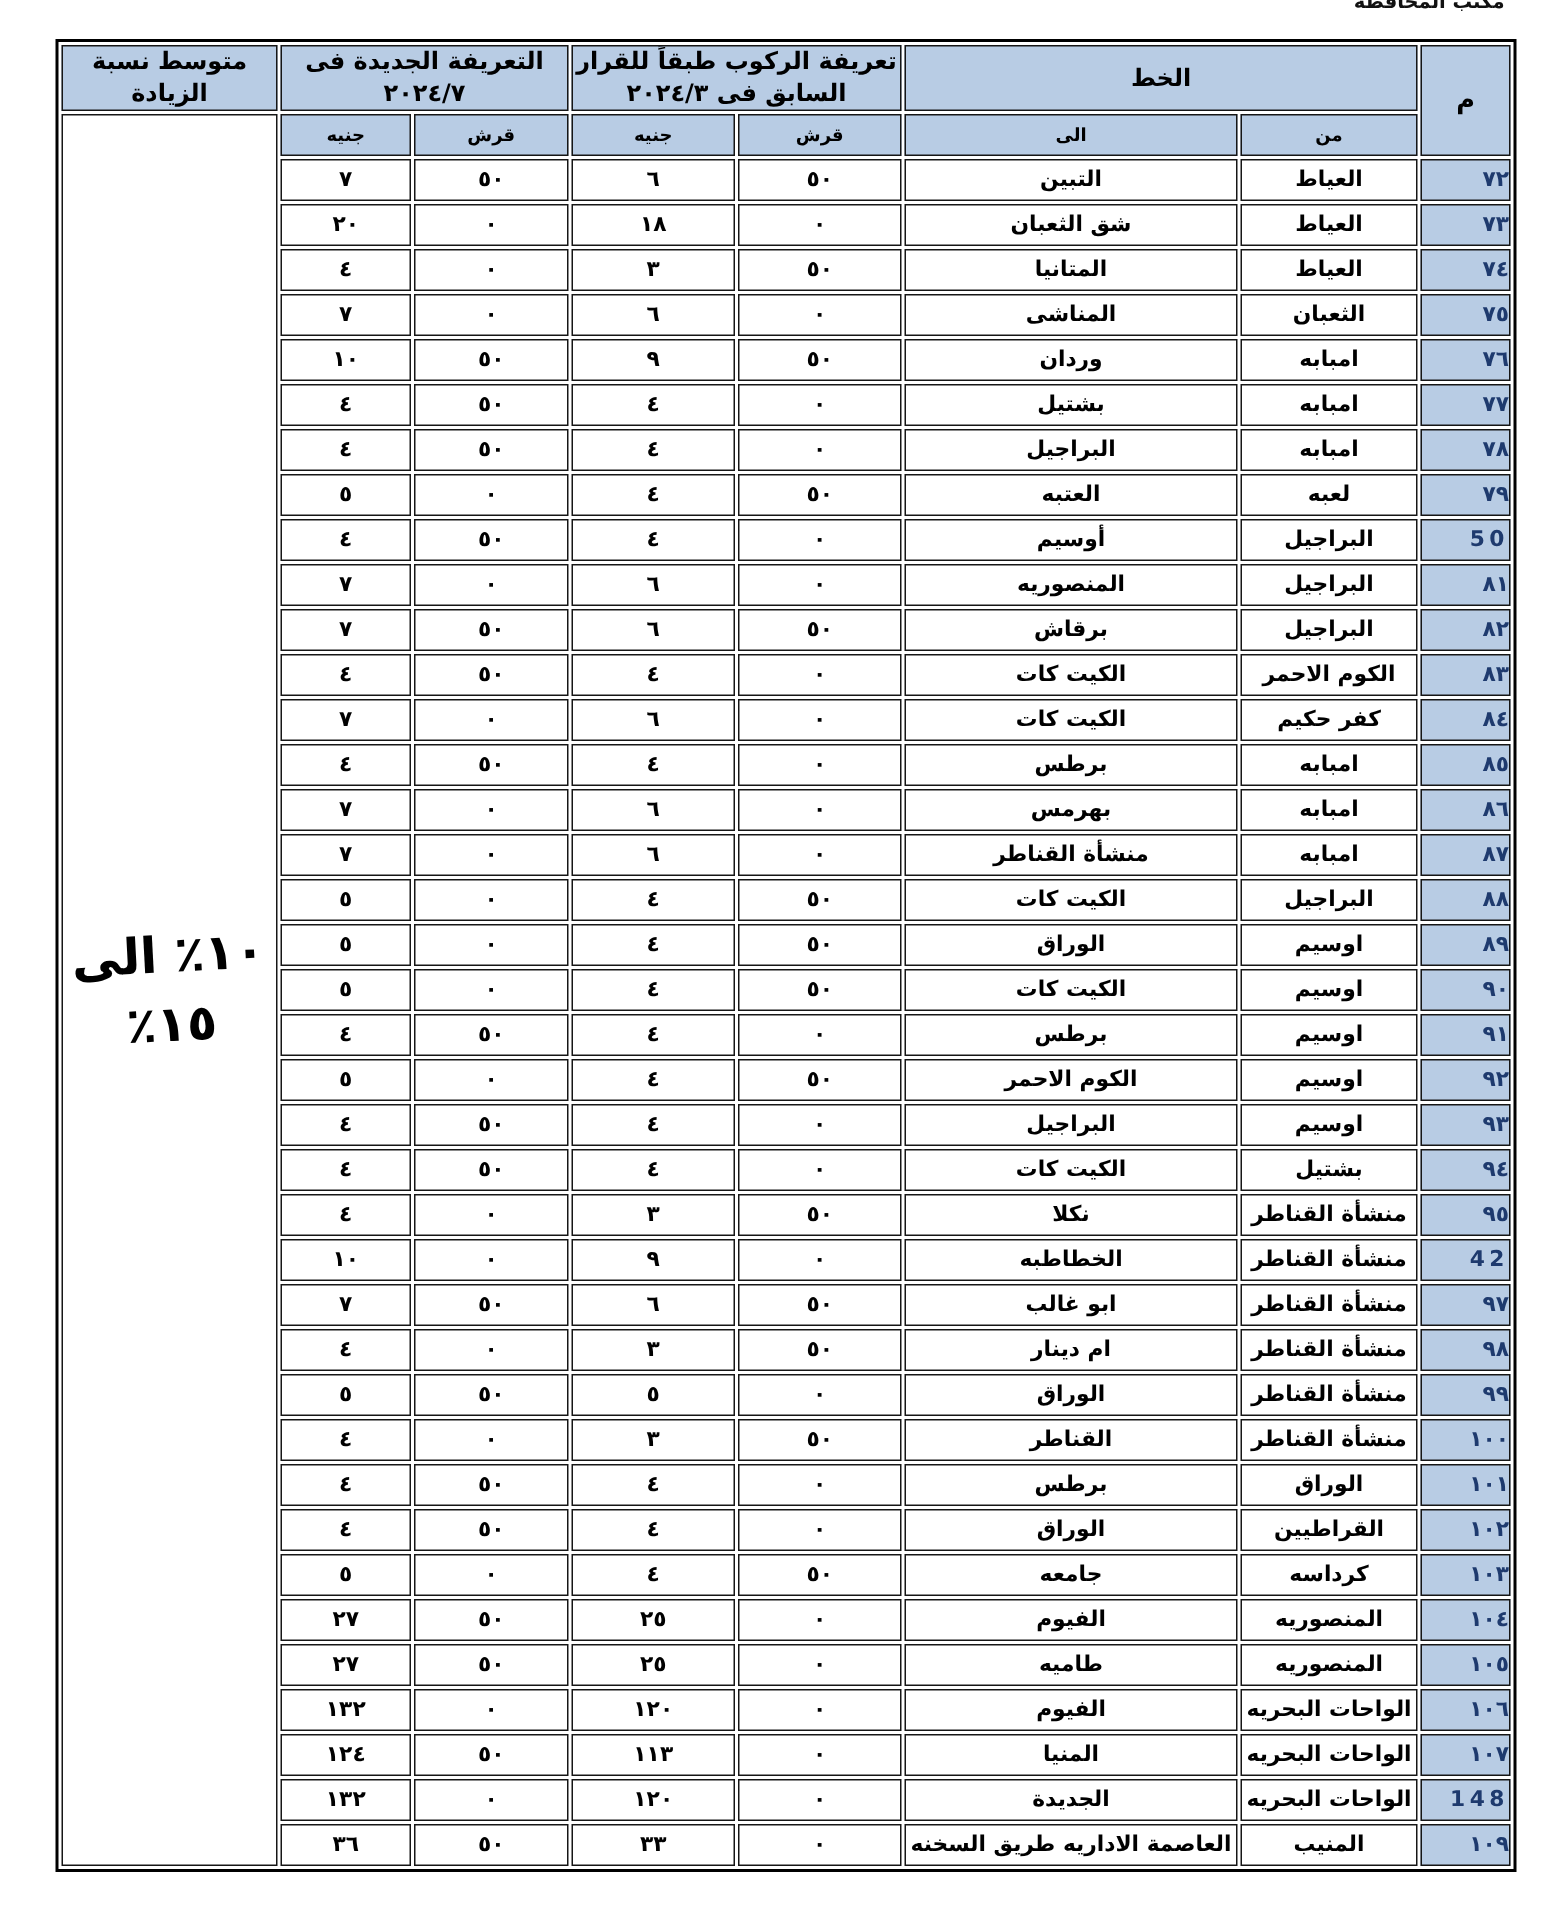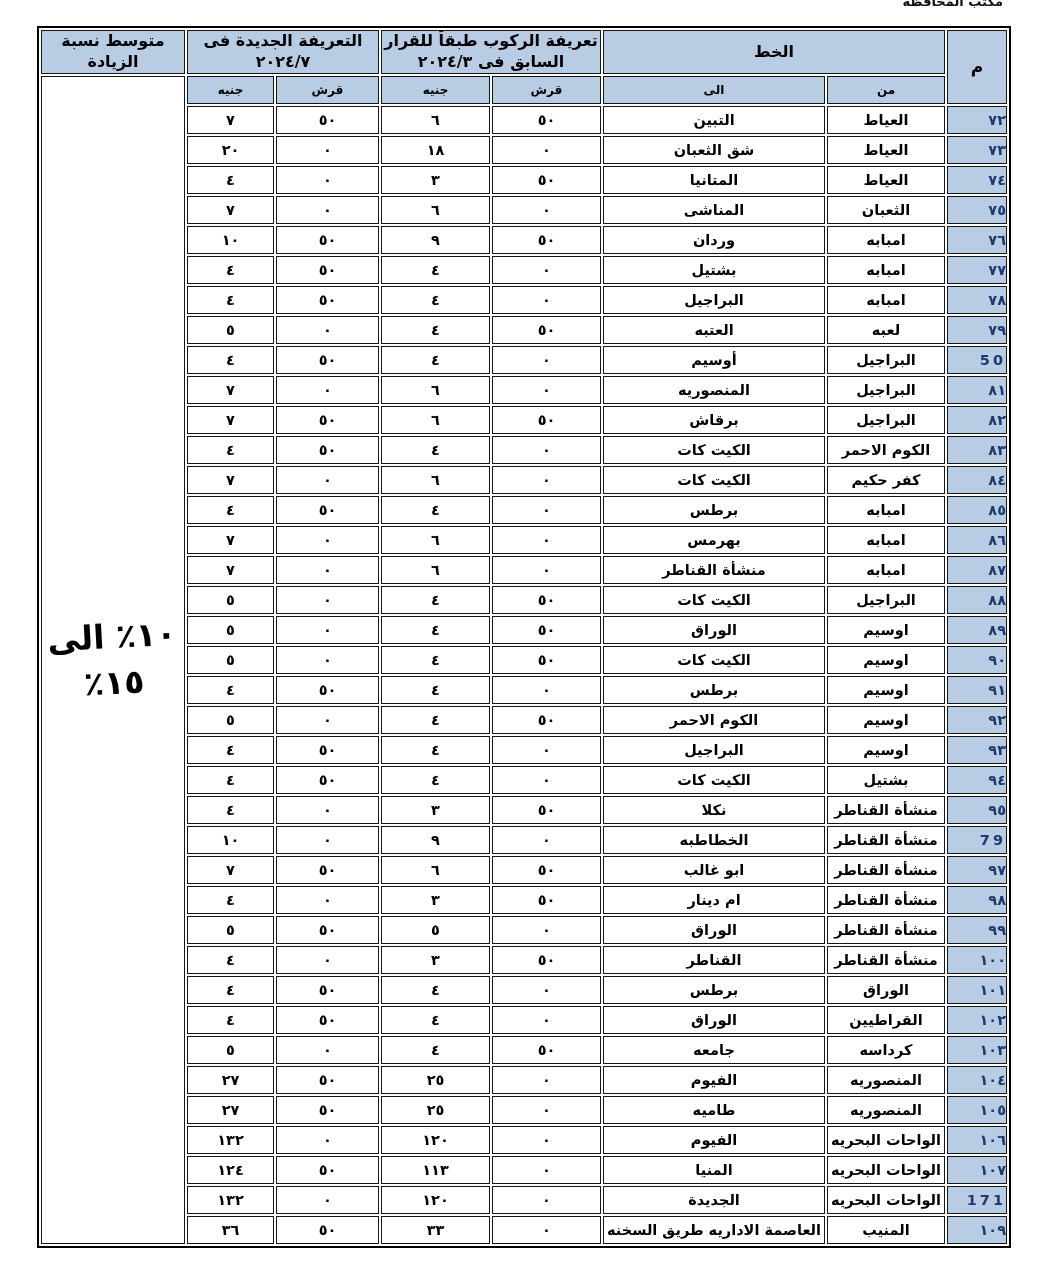--- a/index.html
+++ b/index.html
@@ -280,21 +280,21 @@
         <tr class="data">
       <td class="no">٩٥</td>
       <td class="from">منشأة القناطر</td>
       <td class="to">نكلا</td>
       <td class="num">٥٠</td>
       <td class="num">٣</td>
       <td class="num">٠</td>
       <td class="num">٤</td>
     </tr>
         <tr class="data">
-      <td class="no">79</td>
+      <td class="no">42</td>
       <td class="from">منشأة القناطر</td>
       <td class="to">الخطاطبه</td>
       <td class="num">٠</td>
       <td class="num">٩</td>
       <td class="num">٠</td>
       <td class="num">١٠</td>
     </tr>
         <tr class="data">
       <td class="no">٩٧</td>
       <td class="from">منشأة القناطر</td>
@@ -388,21 +388,21 @@
         <tr class="data">
       <td class="no">١٠٧</td>
       <td class="from">الواحات البحريه</td>
       <td class="to">المنيا</td>
       <td class="num">٠</td>
       <td class="num">١١٣</td>
       <td class="num">٥٠</td>
       <td class="num">١٢٤</td>
     </tr>
         <tr class="data">
-      <td class="no">171</td>
+      <td class="no">148</td>
       <td class="from">الواحات البحريه</td>
       <td class="to">الجديدة</td>
       <td class="num">٠</td>
       <td class="num">١٢٠</td>
       <td class="num">٠</td>
       <td class="num">١٣٢</td>
     </tr>
         <tr class="data">
       <td class="no">١٠٩</td>
       <td class="from">المنيب</td>

